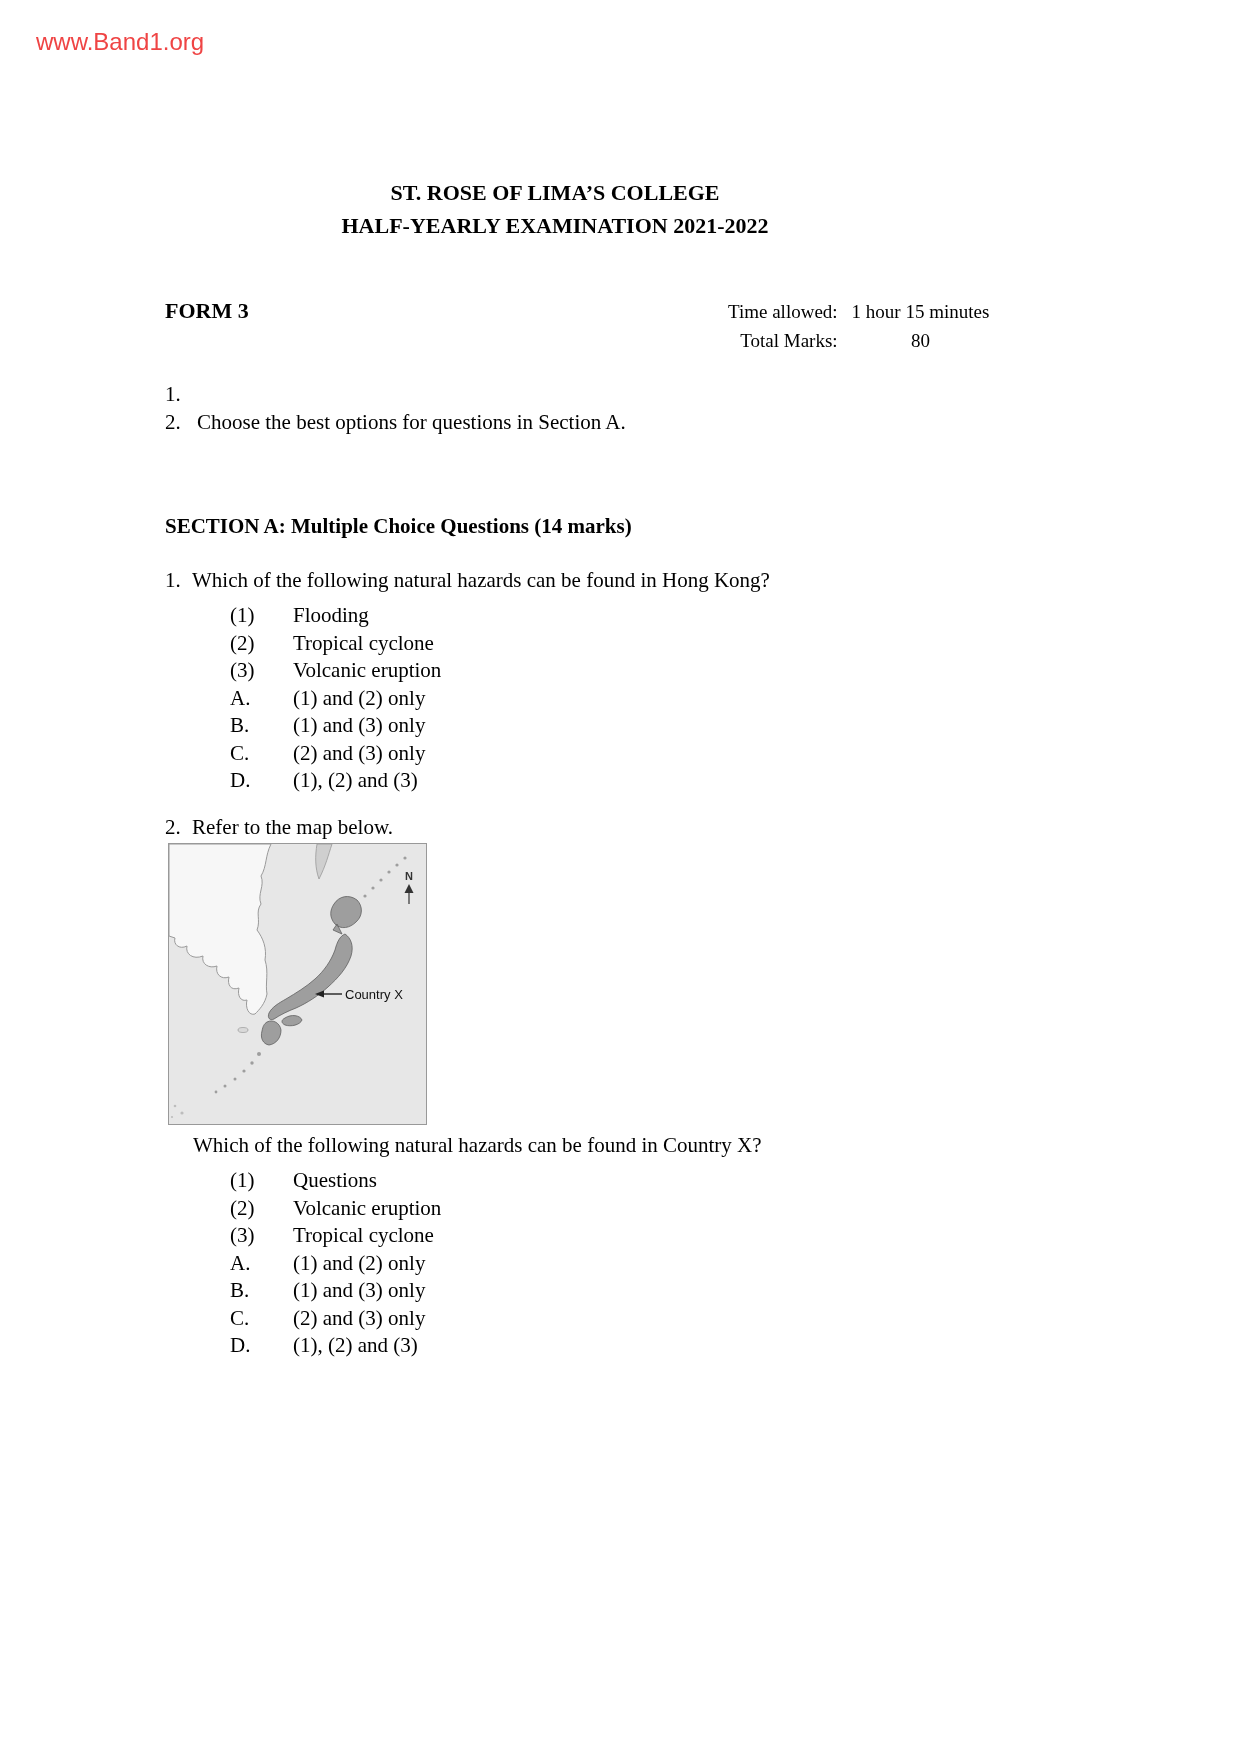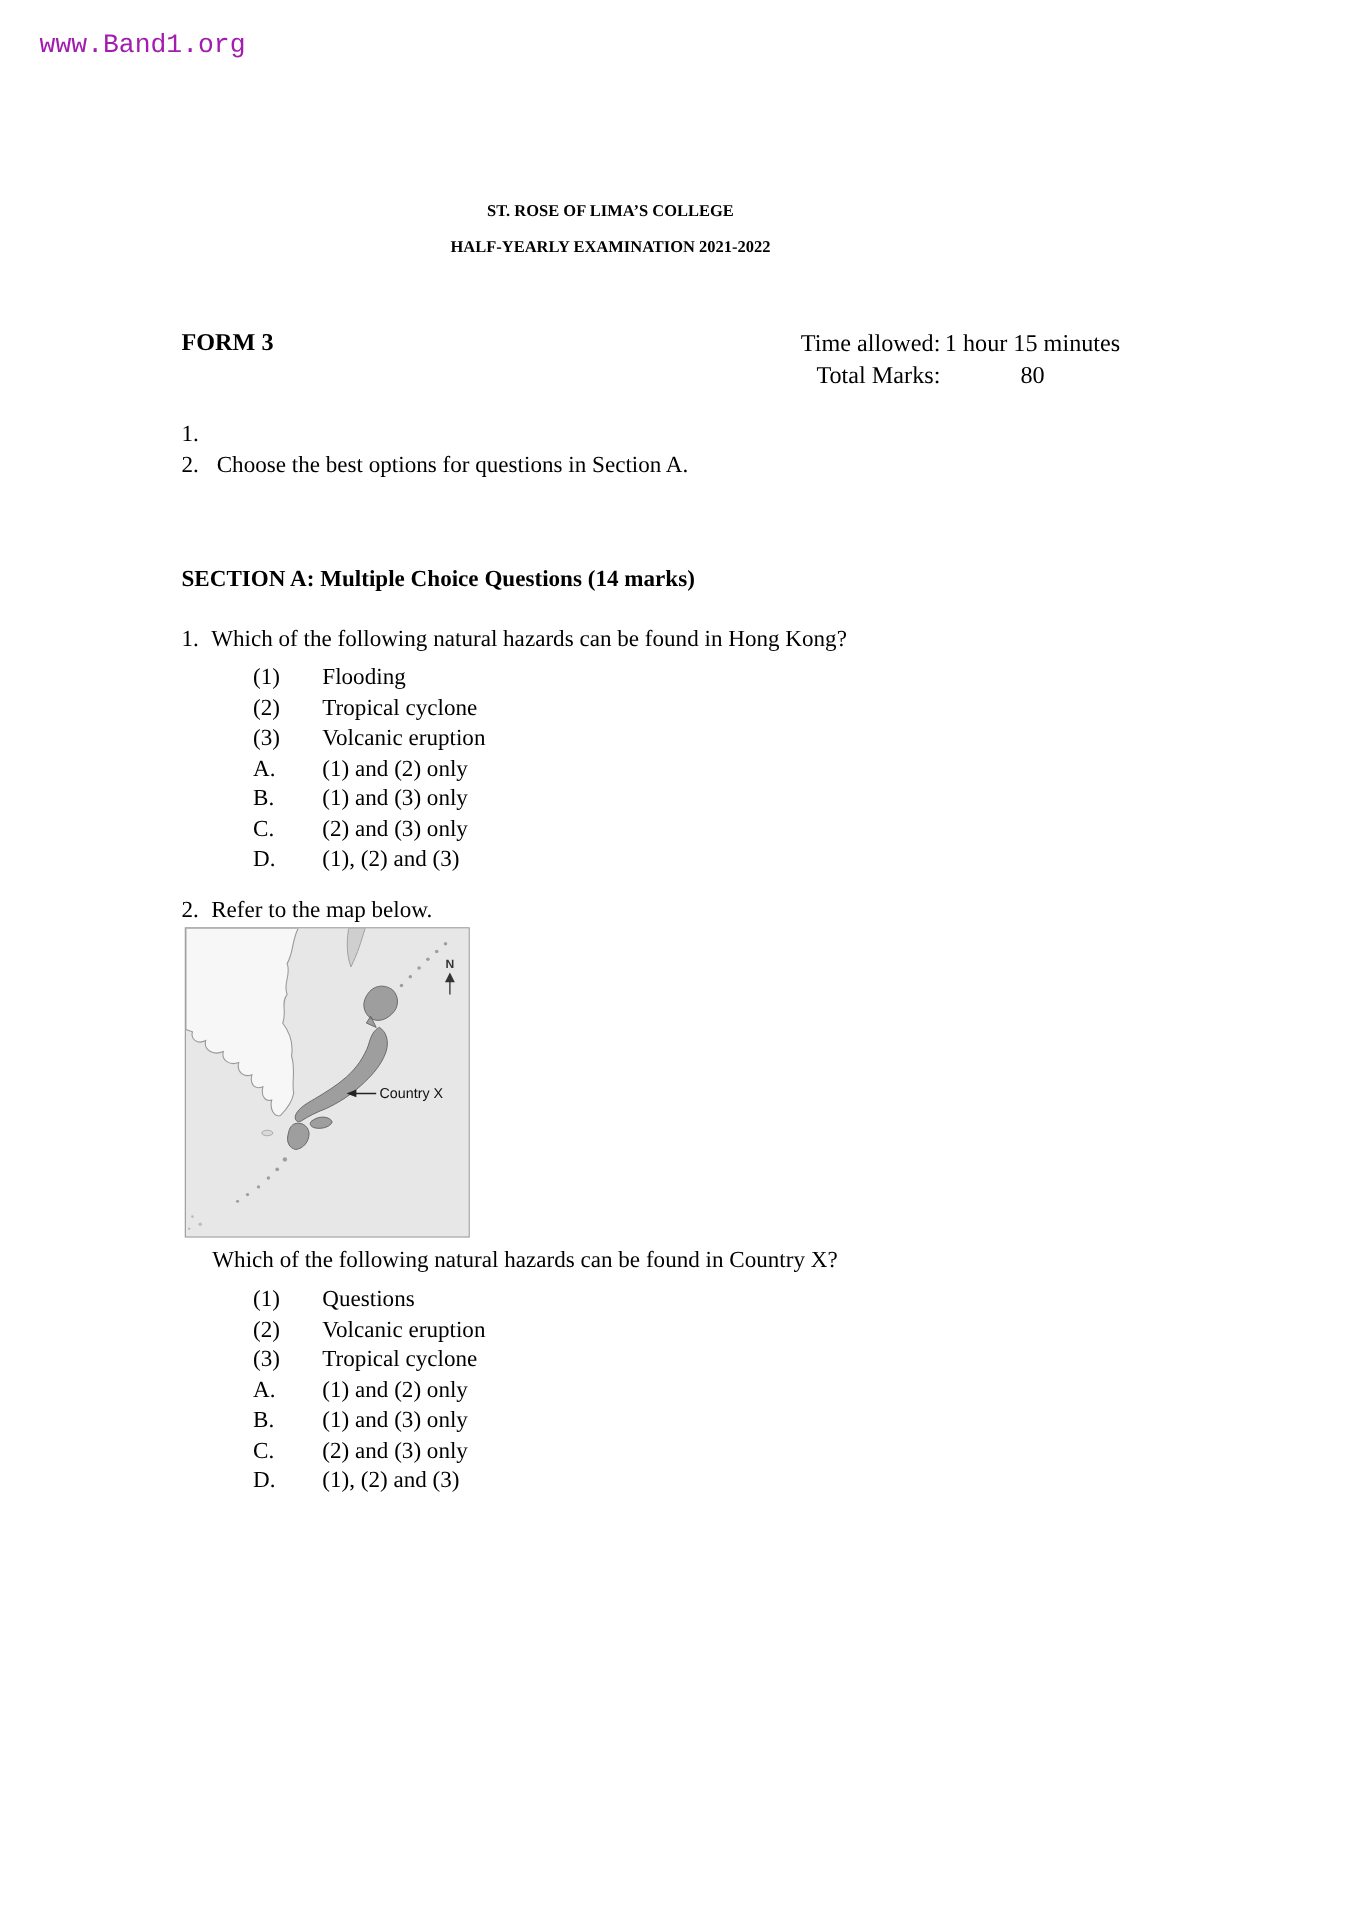--- a/index.html
+++ b/index.html
@@ -10,53 +10,53 @@
     background: #ffffff;
     font-family: "Liberation Serif", serif;
     color: #000;
     overflow: hidden;
   }
 
   .watermark {
     position: absolute;
     top: 28px;
     left: 36px;
-    font-family: Liberation Mono, monospace;
+    font-family: Liberation Sans, sans-serif;
     font-size: 24px;
-    color: #a21caf;
+    color: #ef4444;
   }
 
   .header-block {
     position: absolute;
     top: 176px;
     left: 0;
     width: 1110px;
     text-align: center;
-    font-size: 15px;
+    font-size: 22px;
     font-weight: bold;
     line-height: 33px;
   }
   .header-block .subject { text-decoration: underline; }
 
   .form-label {
     position: absolute;
     top: 298px;
     left: 165px;
     font-size: 22px;
     font-weight: bold;
   }
 
   .meta-block {
     position: absolute;
     top: 297px;
     left: 728px;
     display: grid;
     grid-template-columns: auto auto;
-    column-gap: 4px;
-    font-size: 22px;
+    column-gap: 14px;
+    font-size: 19px;
     line-height: 29px;
   }
   .meta-block .mlabel { text-align: right; }
   .meta-block .mvalue { text-align: center; }
 
   .instructions {
     position: absolute;
     top: 380px;
     left: 165px;
     font-size: 21px;

